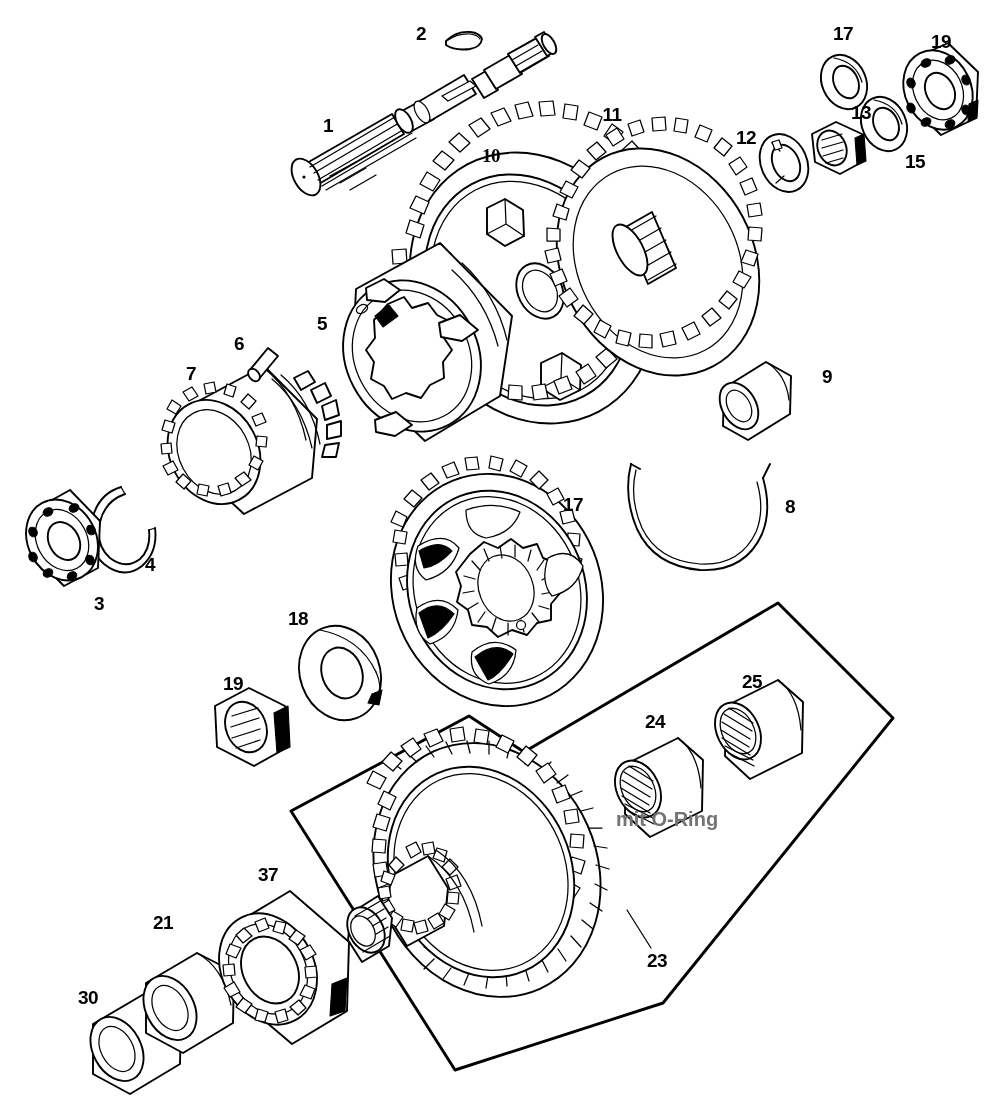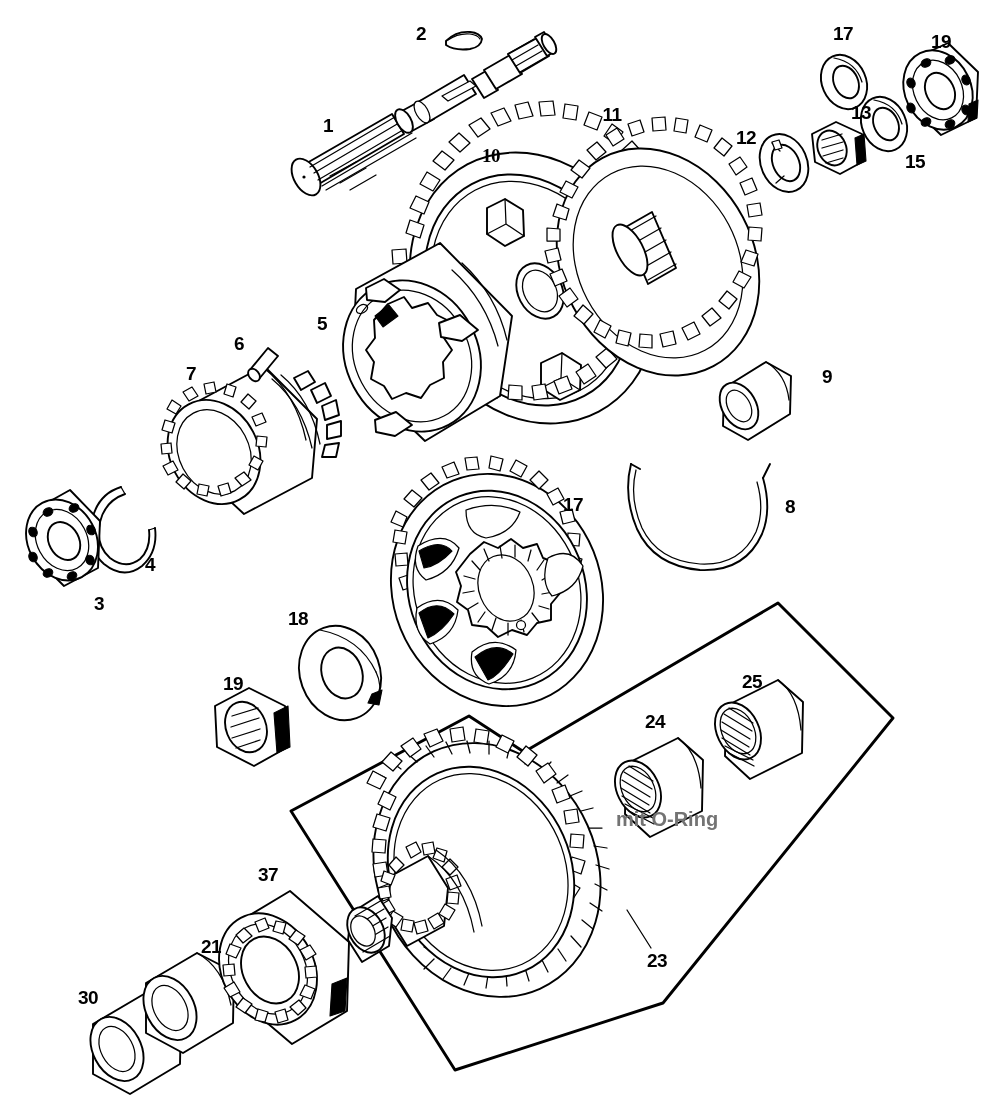--- a/index.html
+++ b/index.html
@@ -636,21 +636,21 @@
 <div class="lbl" style="left:612px;top:114px;">11</div>
 <div class="lbl" style="left:746px;top:137px;">12</div>
 <div class="lbl" style="left:813px;top:112px;margin-left:48px;">13</div>
 <div class="lbl" style="left:843px;top:33px;">17</div>
 <div class="lbl" style="left:894px;top:161px;margin-left:21px;">15</div>
 <div class="lbl" style="left:941px;top:41px;">19</div>
 <div class="lbl" style="left:573px;top:504px;">17</div>
 <div class="lbl" style="left:298px;top:618px;">18</div>
 <div class="lbl" style="left:221px;top:683px;margin-left:12px;">19</div>
 <div class="lbl" style="left:88px;top:997px;">30</div>
-<div class="lbl" style="left:163px;top:946px;margin-left:48px;">21</div>
+<div class="lbl" style="left:163px;top:922px;">21</div>
 <div class="lbl" style="left:268px;top:874px;">37</div>
 <div class="lbl" style="left:657px;top:960px;">23</div>
 <div class="lbl" style="left:655px;top:721px;">24</div>
 <div class="lbl" style="left:752px;top:681px;">25</div>
 
 <div class="note" style="left:667px;top:819px;">mit O-Ring</div>
 
 </div>
 
 </body></html>

